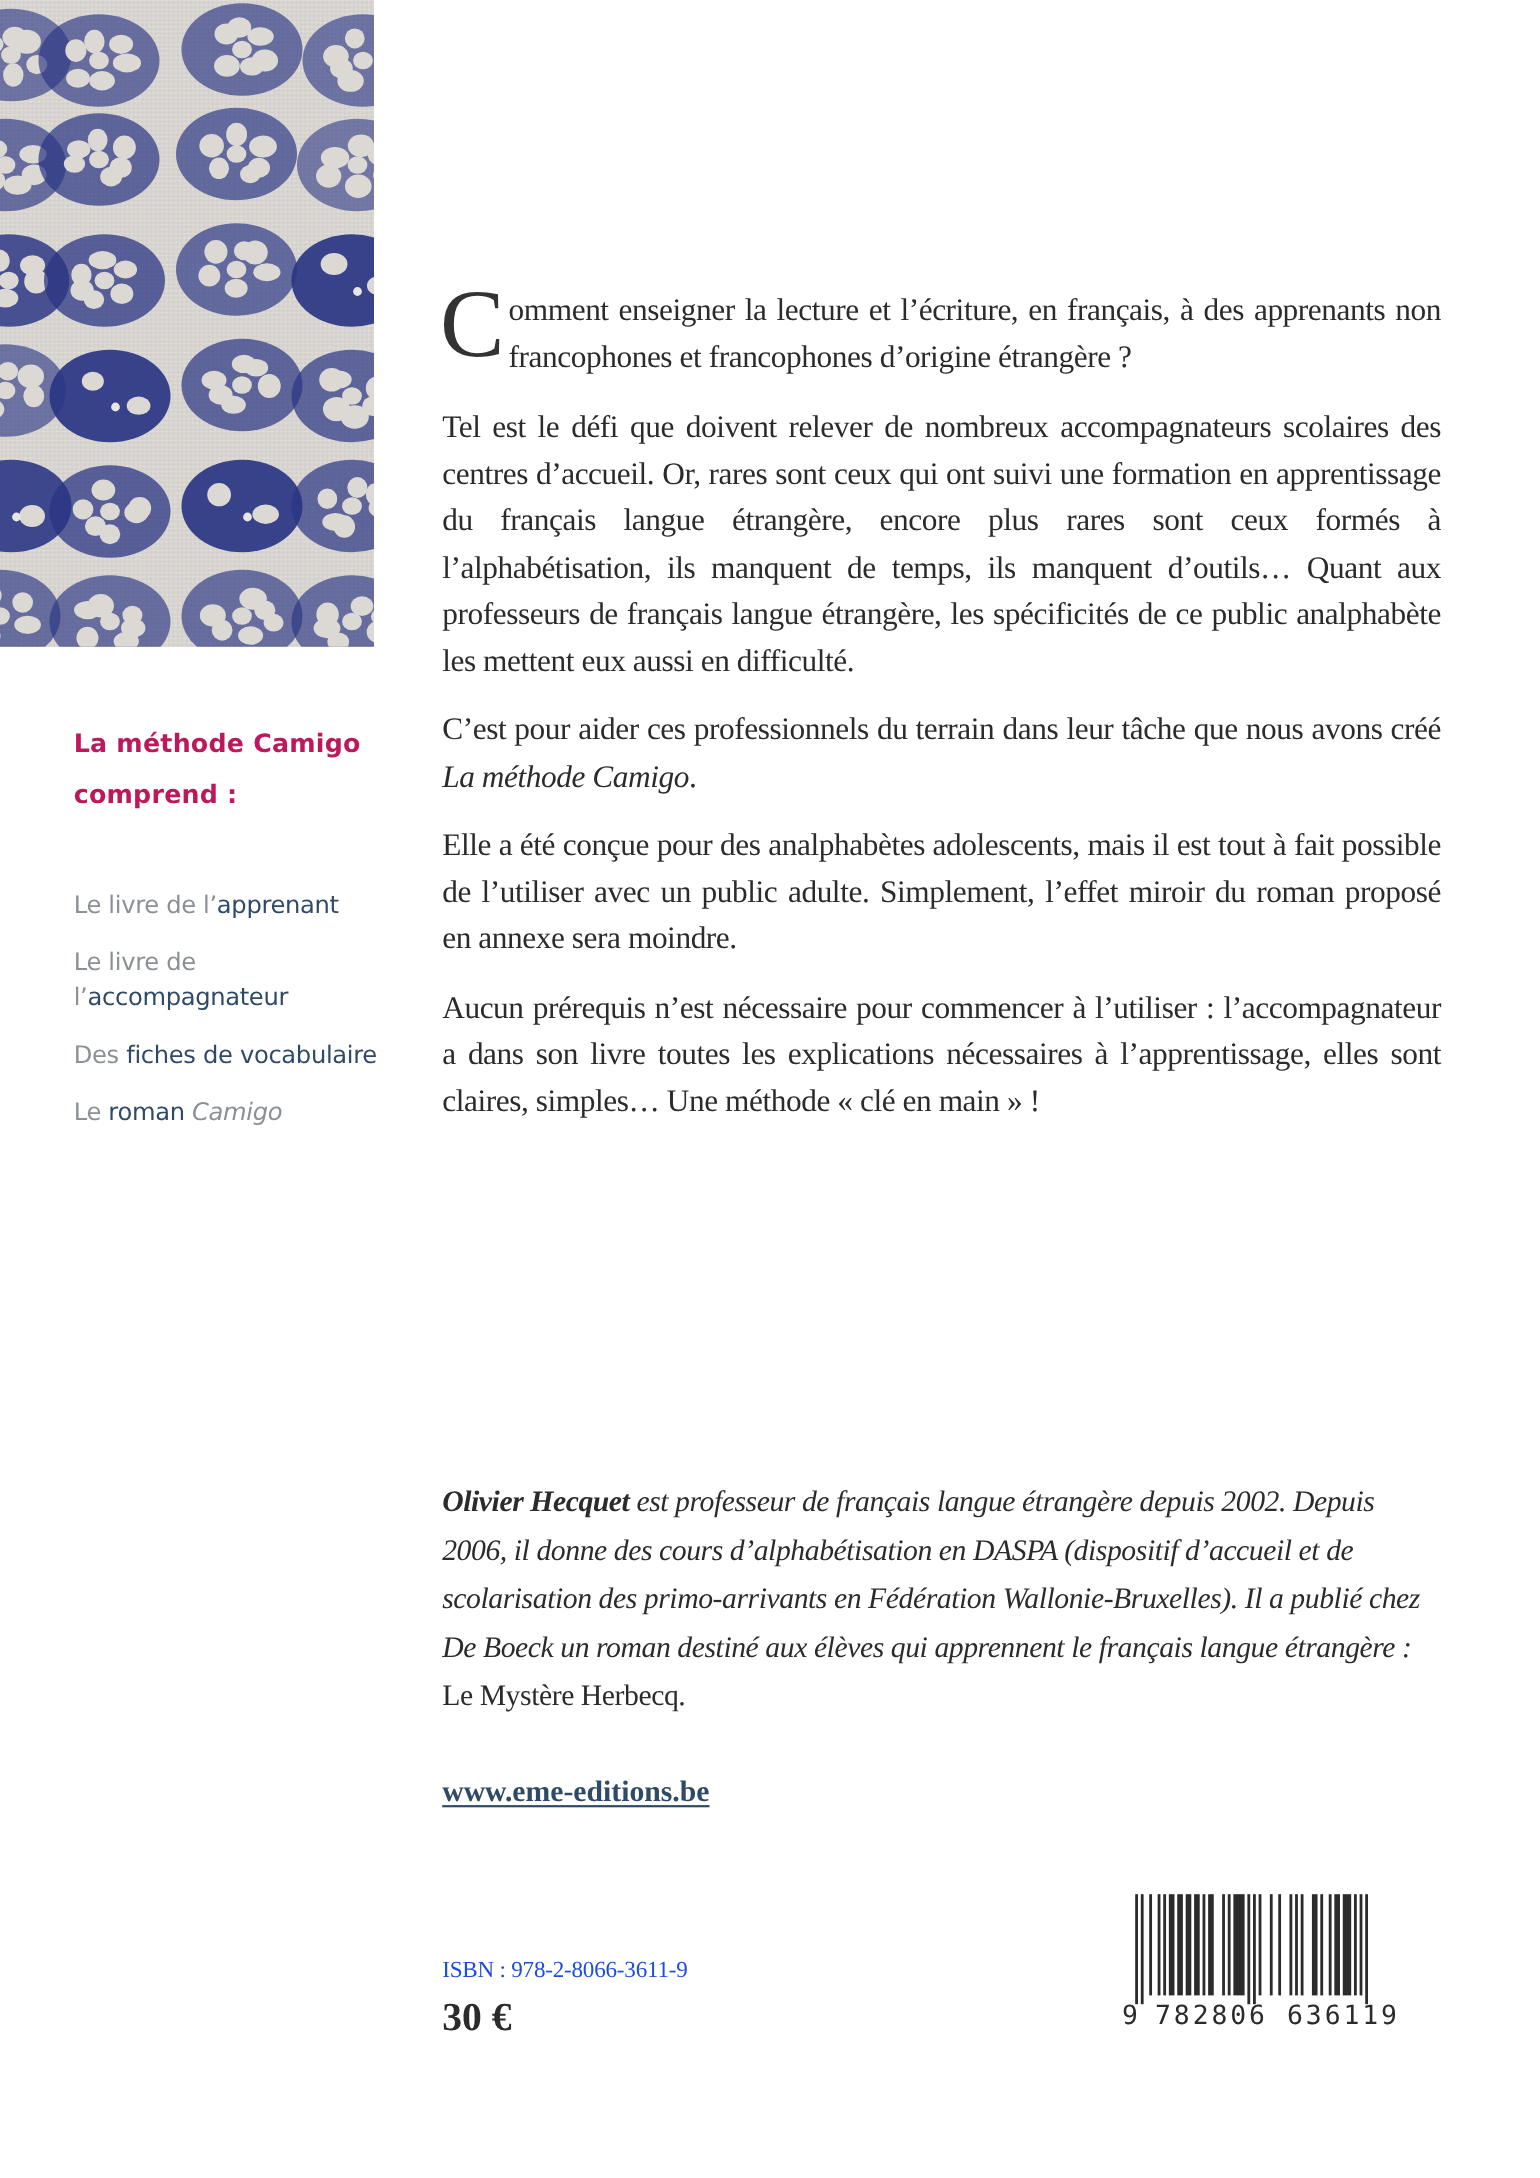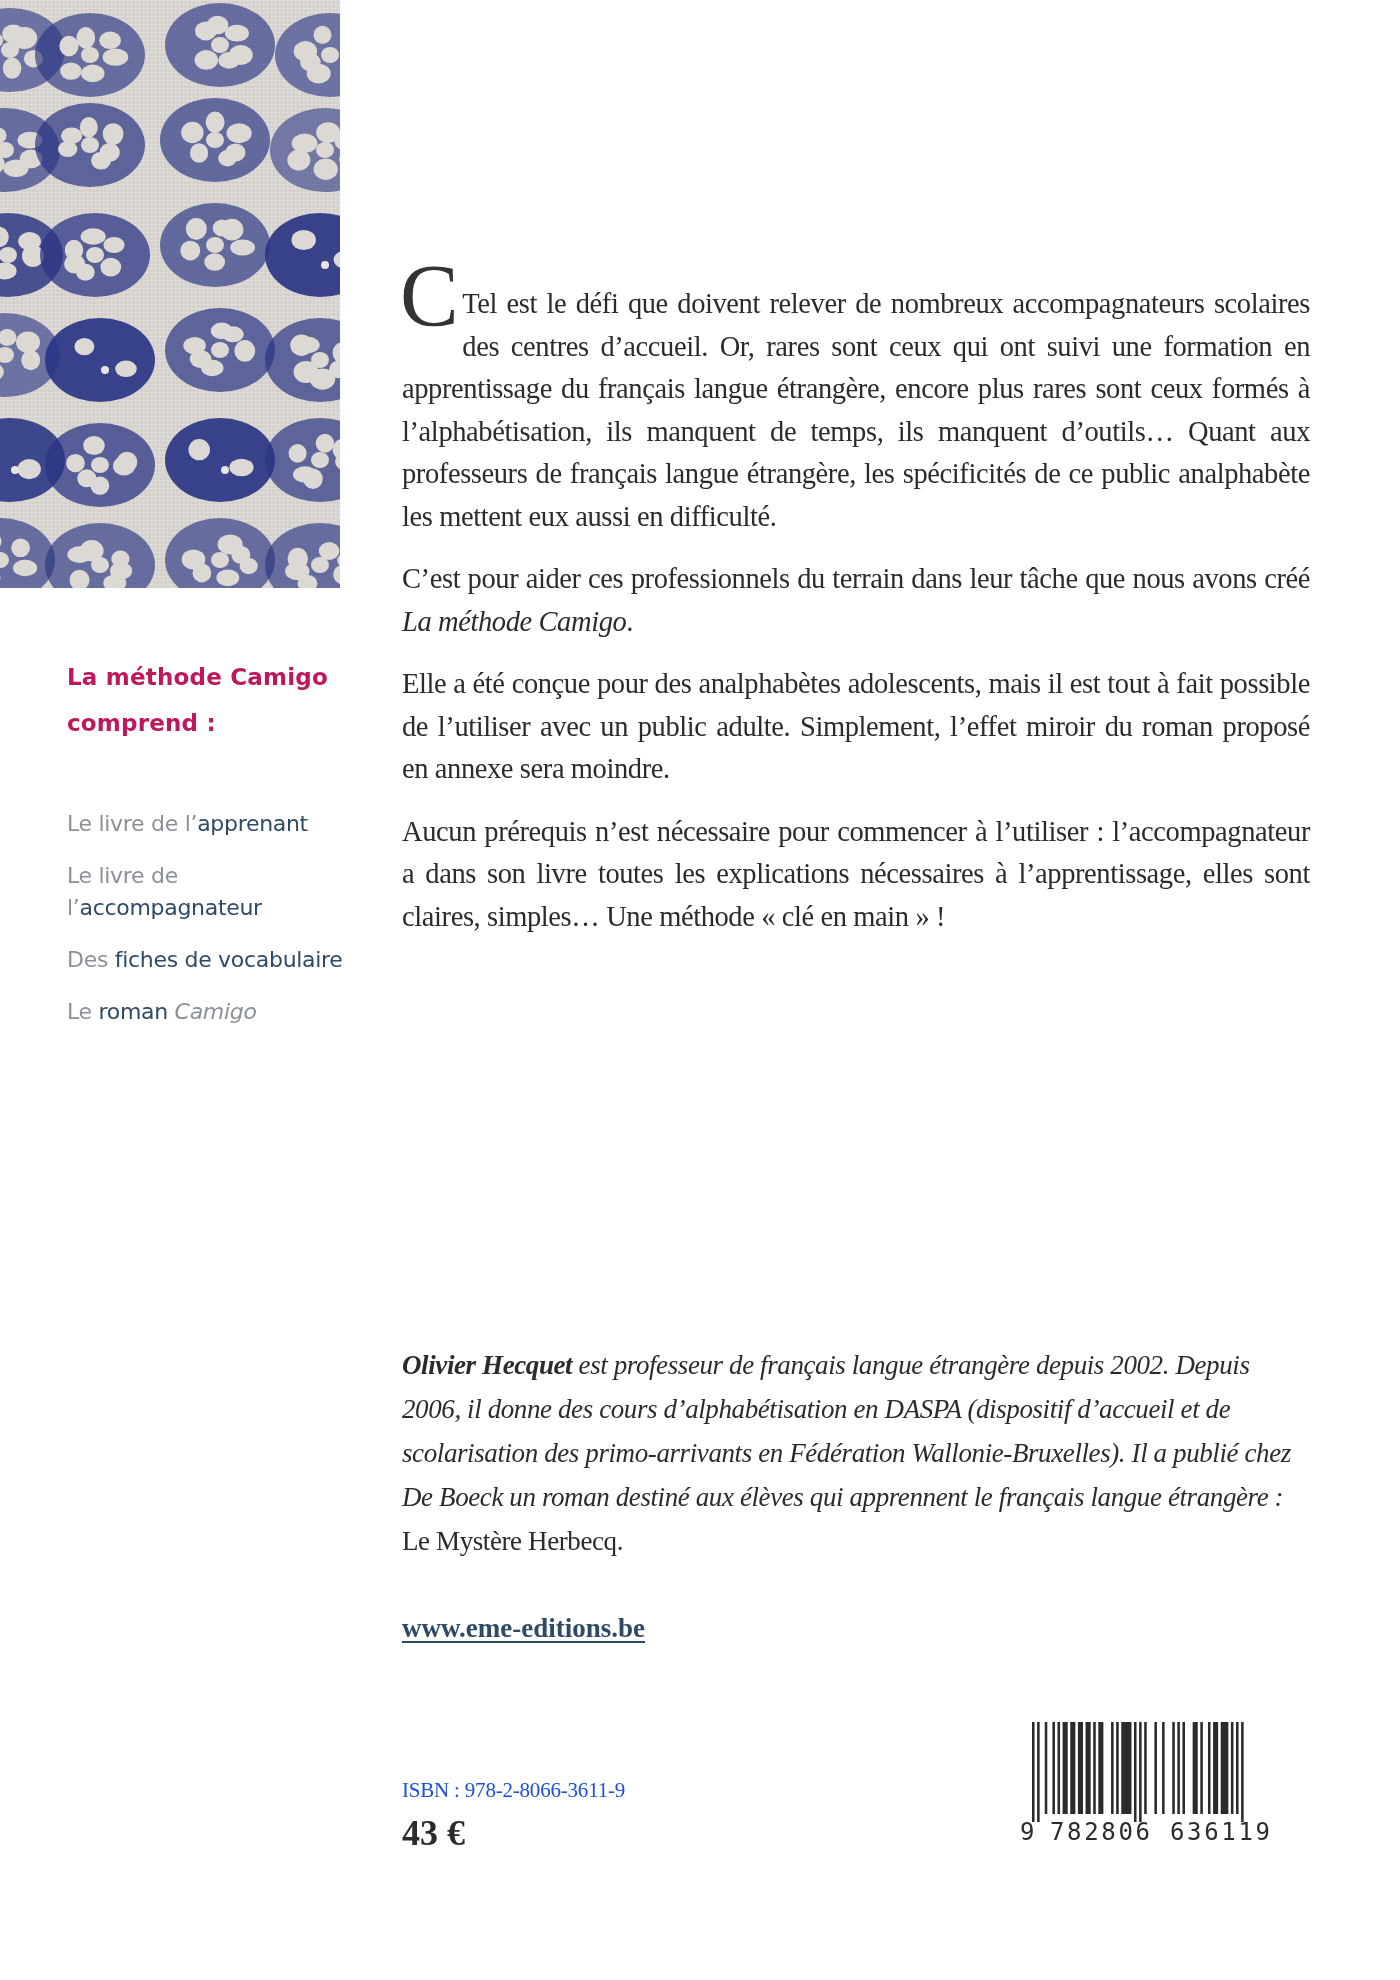--- a/index.html
+++ b/index.html
@@ -330,35 +330,35 @@
   </div>
   <div class="side-item">
     <span>Des </span><span class="hl">fiches de vocabulaire</span>
   </div>
   <div class="side-item">
     <span>Le </span><span class="hl">roman</span><span> </span><span class="it">Camigo</span>
   </div>
 </div>
 
 <div id="main">
-  <p class="p1"><span class="dropcap">C</span></p>
+  <p class="p1"><span class="dropcap">C</span><span>omment enseigner la lecture et l’écriture, en français, à des apprenants non francophones et francophones d’origine étrangère ?</span></p>
   <p>Tel est le défi que doivent relever de nombreux accompagnateurs scolaires des centres d’accueil. Or, rares sont ceux qui ont suivi une formation en apprentissage du français langue étrangère, encore plus rares sont ceux formés à l’alphabétisation, ils manquent de temps, ils manquent d’outils… Quant aux professeurs de français langue étrangère, les spécificités de ce public analphabète les mettent eux aussi en difficulté.</p>
   <p><span>C’est pour aider ces professionnels du terrain dans leur tâche que nous avons créé </span><em>La méthode Camigo</em><span>.</span></p>
   <p>Elle a été conçue pour des analphabètes adolescents, mais il est tout à fait possible de l’utiliser avec un public adulte. Simplement, l’effet miroir du roman proposé en annexe sera moindre.</p>
   <p>Aucun prérequis n’est nécessaire pour commencer à l’utiliser : l’accompagnateur a dans son livre toutes les explications nécessaires à l’apprentissage, elles sont claires, simples… Une méthode « clé en main » !</p>
 </div>
 
 <div id="bio">
   <span class="author">Olivier Hecquet</span><span> est professeur de français langue étrangère depuis 2002. Depuis 2006, il donne des cours d’alphabétisation en DASPA (dispositif d’accueil et de scolarisation des primo-arrivants en Fédération Wallonie-Bruxelles). Il a publié chez De Boeck un roman destiné aux élèves qui apprennent le français langue étrangère : </span><span class="title">Le Mystère Herbecq</span><span class="title">.</span>
 </div>
 
 <a id="website">www.eme-editions.be</a>
 
 <div id="isbn">ISBN : 978-2-8066-3611-9</div>
-<div id="price">43 €</div>
+<div id="price">30 €</div>
 
 <svg id="barcode" viewBox="0 0 280 130">
   <g id="bars">
       <rect x="22.00" y="4" width="2.55" height="100" fill="#2b2b2b"></rect>
       <rect x="27.10" y="4" width="2.55" height="100" fill="#2b2b2b"></rect>
       <rect x="34.75" y="4" width="2.55" height="92" fill="#2b2b2b"></rect>
       <rect x="42.40" y="4" width="2.55" height="92" fill="#2b2b2b"></rect>
       <rect x="47.50" y="4" width="2.55" height="92" fill="#2b2b2b"></rect>
       <rect x="52.60" y="4" width="5.10" height="92" fill="#2b2b2b"></rect>
       <rect x="60.25" y="4" width="5.10" height="92" fill="#2b2b2b"></rect>

